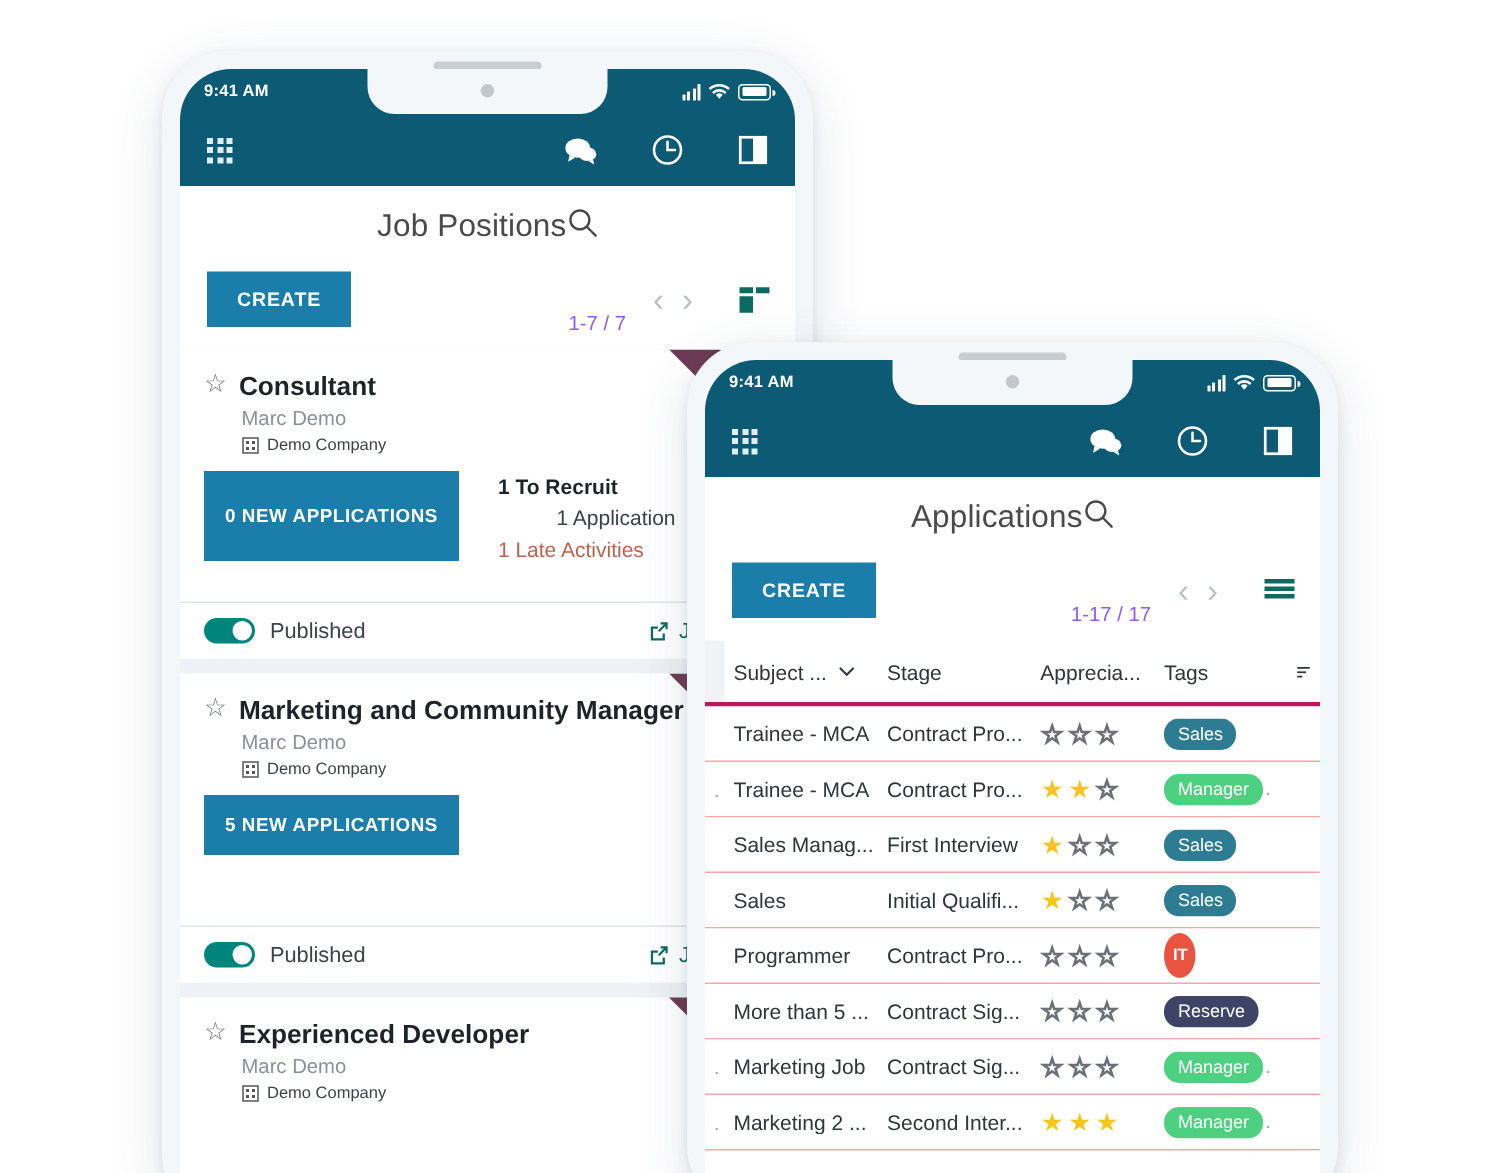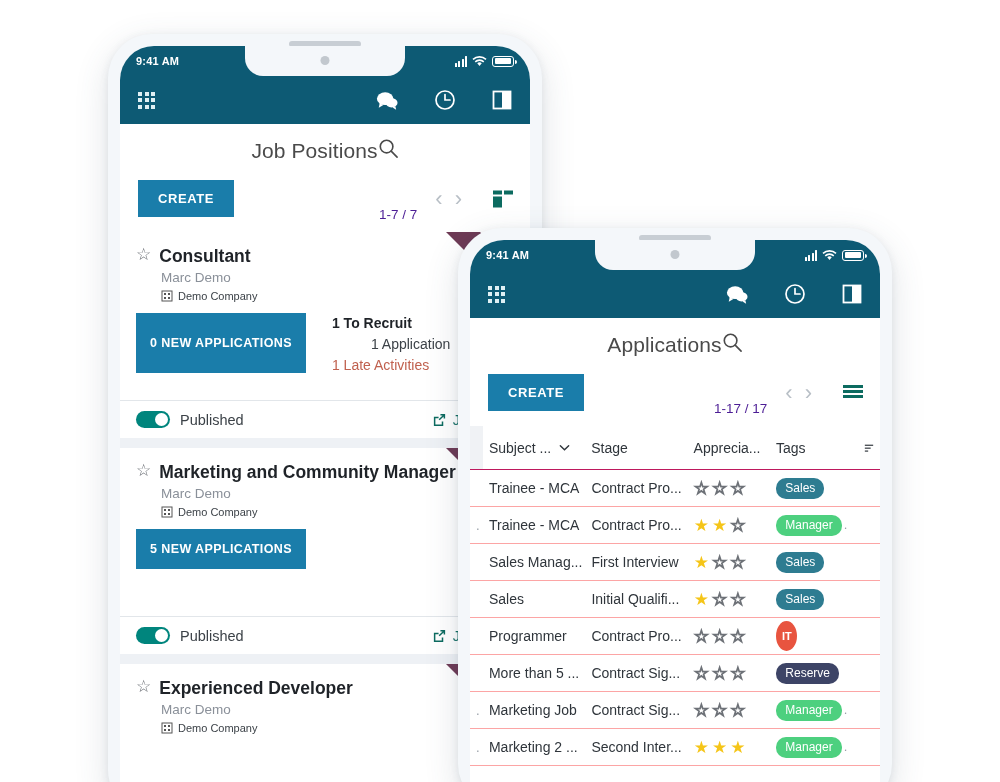--- a/index.html
+++ b/index.html
@@ -83,21 +83,21 @@
   .cp-title h1 { font-size: 21px; font-weight: normal; color: #4a4a4a; letter-spacing: .1px; }
   .cp-actions {
     display: flex; align-items: center; padding: 6px 16px 10px 18px; gap: 0;
   }
   .btn-create {
     background: #1a7daa; color: #fff; border: 0;
     font-size: 13px; font-weight: bold; letter-spacing: .6px;
     padding: 11px 20px; cursor: pointer; font-family: inherit;
   }
   .pager { display: flex; align-items: center; gap: 4px; margin-left: auto; }
-  .pager-count { font-size: 13.5px; color: #4c1d95; margin-right: 10px; margin-top: 32px; }
+  .pager-count { font-size: 13.5px; color: #8b5cf6; margin-right: 10px; margin-top: 32px; }
   .chev { color: #b8bfc6; font-size: 22px; line-height: 1; padding: 0 4px; cursor: pointer; font-weight: 300; }
   .view-switch { margin-left: 26px; display: flex; align-items: center; }
 
   
   .kanban { background: #eef1f5; }
   .kcard { background: #fff; position: relative; margin-bottom: 10px; overflow: hidden; }
   .kcard-body { padding: 14px 16px 10px 16px; min-height: 168px; position: relative; }
   .kc-head { display: flex; align-items: flex-start; gap: 8px; }
   .star { font-size: 17px; color: #6d7177; line-height: 1.1; }
   .kc-title { font-size: 17.5px; font-weight: bold; color: #1f2328; white-space: nowrap; line-height: 1.15; }
@@ -129,21 +129,21 @@
   .ribbon span {
     position: absolute; display: block; width: 150px; padding: 5px 0;
     background: #6e3a55; color: #fff; font-size: 12px; font-weight: bold; letter-spacing: .5px;
     text-align: center; transform: rotate(45deg); right: -40px; top: 20px;
   }
 
   
   .listview { background: #fff; }
   .lv-head {
     display: flex; align-items: center; height: 44px;
-    border-bottom: 1px solid #be185d; background: #fff;
+    border-bottom: 3px solid #be185d; background: #fff;
     font-size: 14px; color: #2f353b; white-space: nowrap;
   }
   .lv-head .col { padding: 0 6px; display: flex; align-items: center; }
   .lv-head .col:first-child { background: #f0f2f5; height: 100%; }
   .lv-row {
     display: flex; align-items: center; height: 37px;
     border-bottom: 1px solid #fca5a5; font-size: 14px; color: #2f353b;
     white-space: nowrap; background: #fff;
   }
   .lv-row .col { padding: 0 6px; overflow: hidden; }

